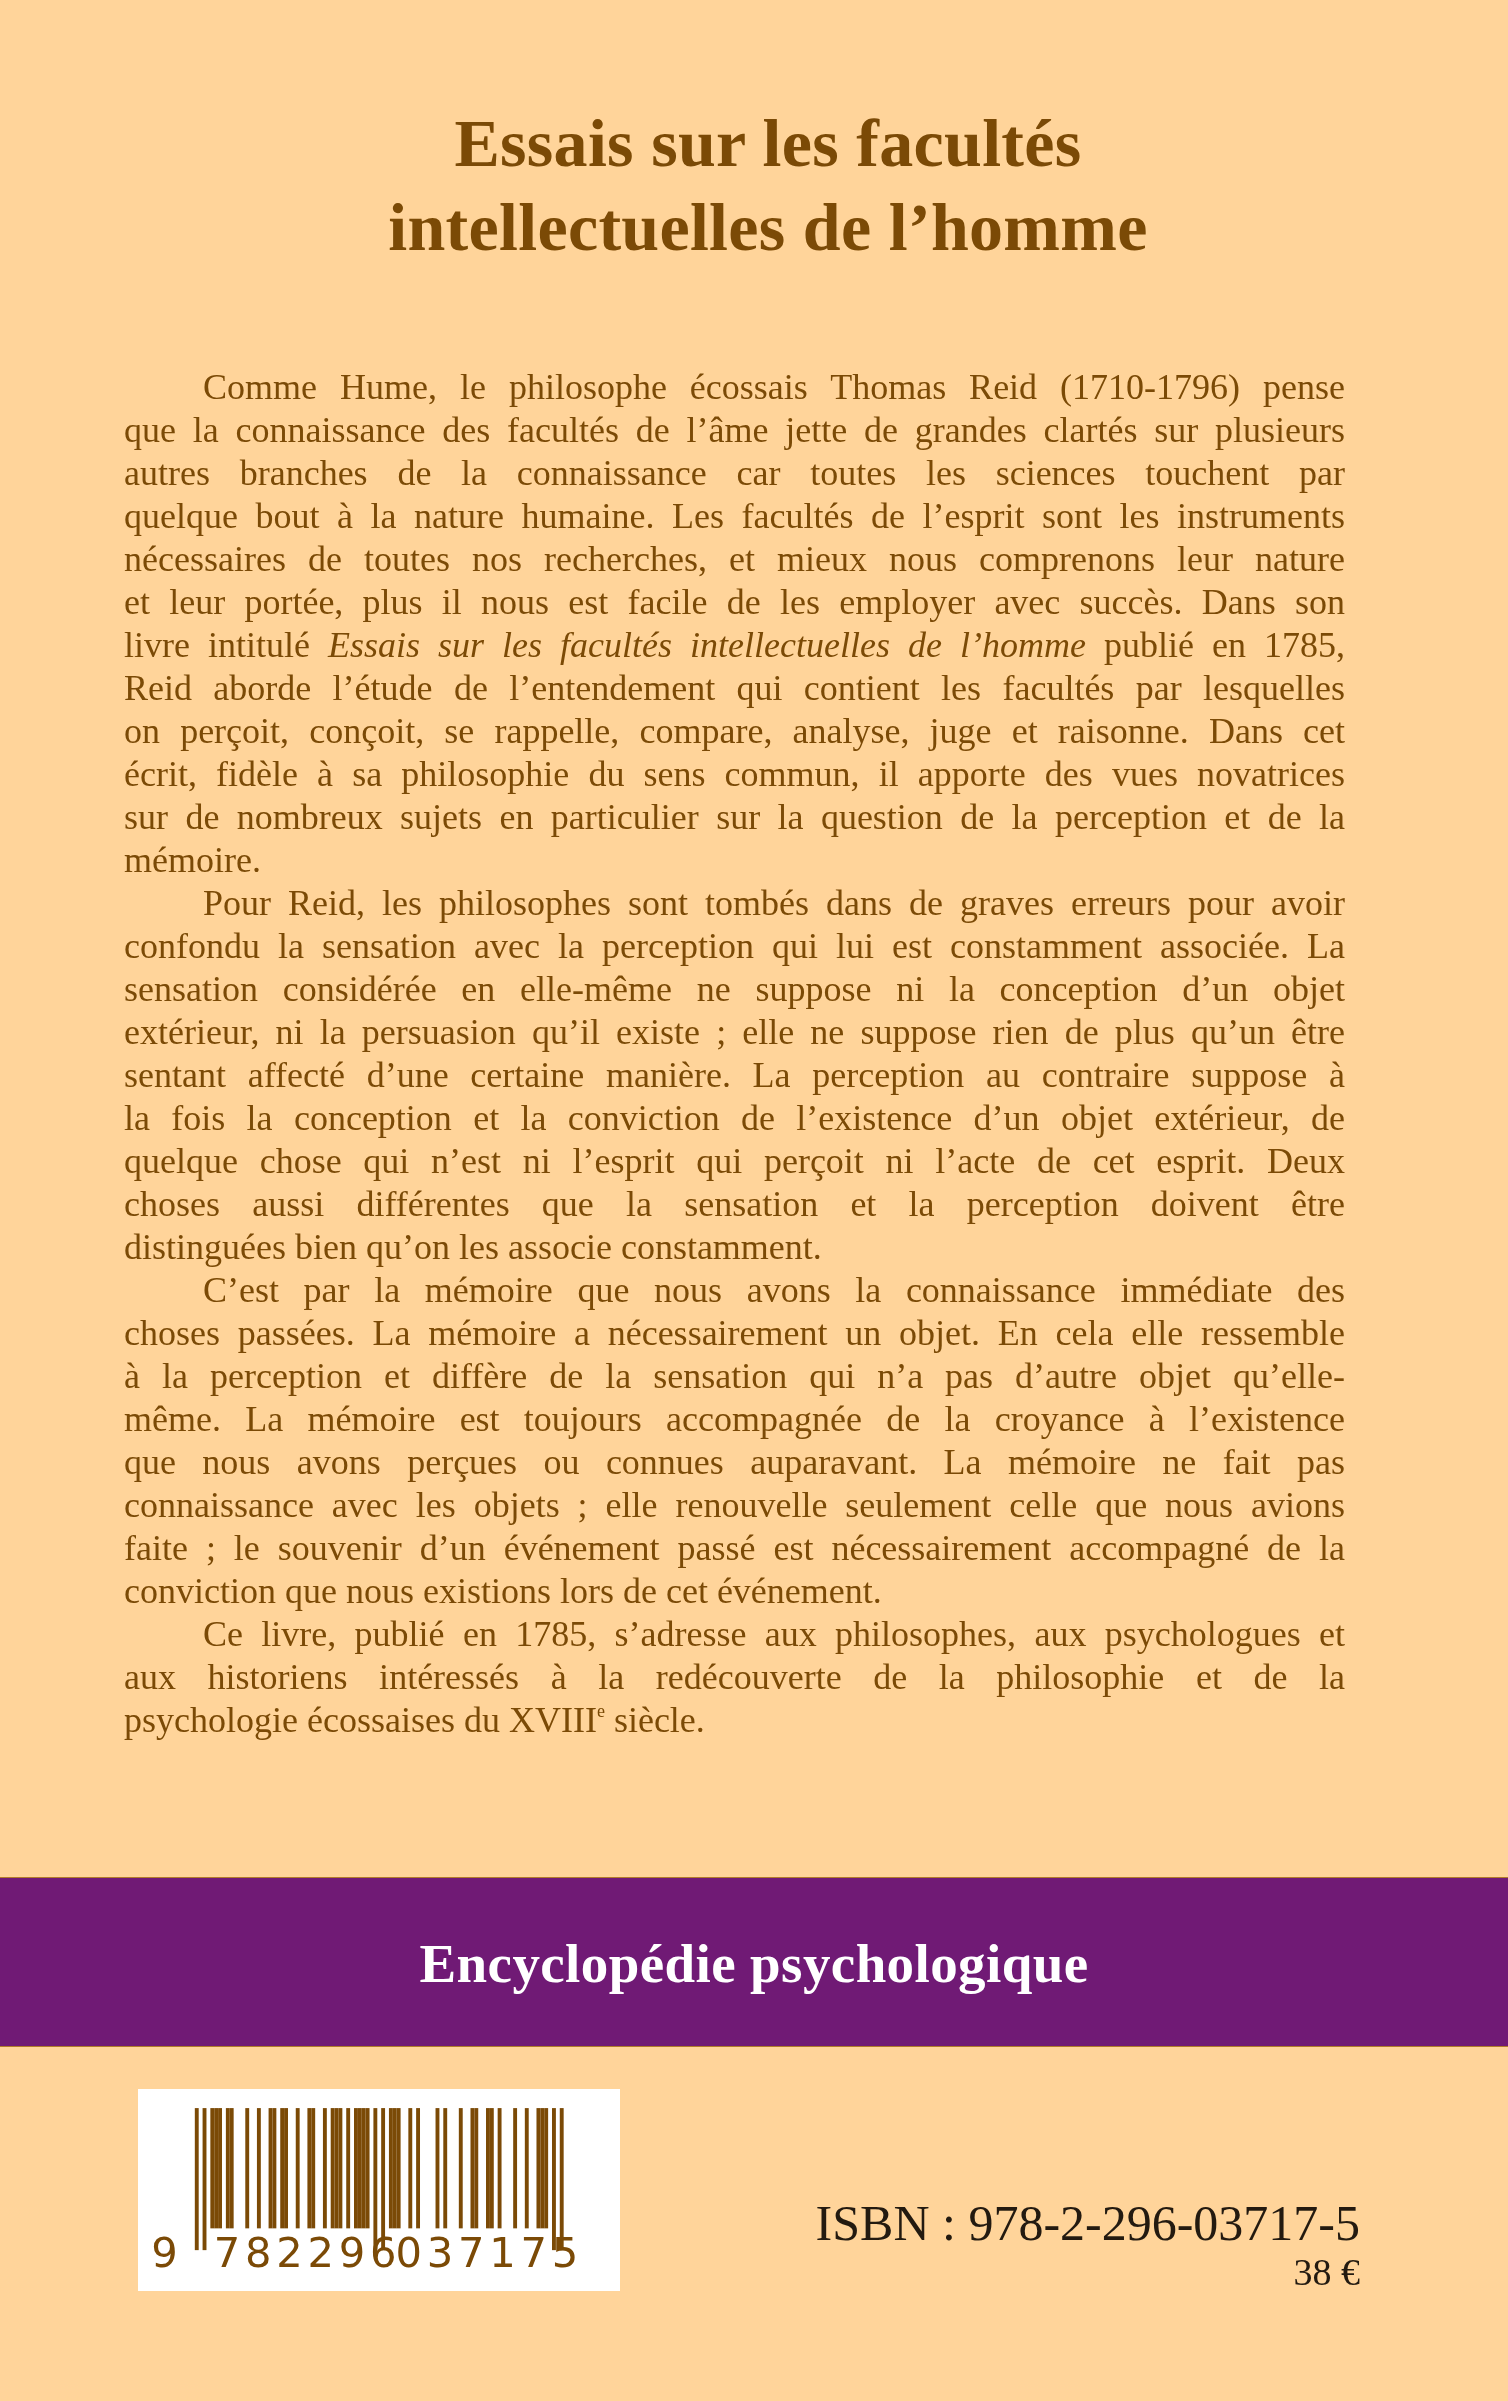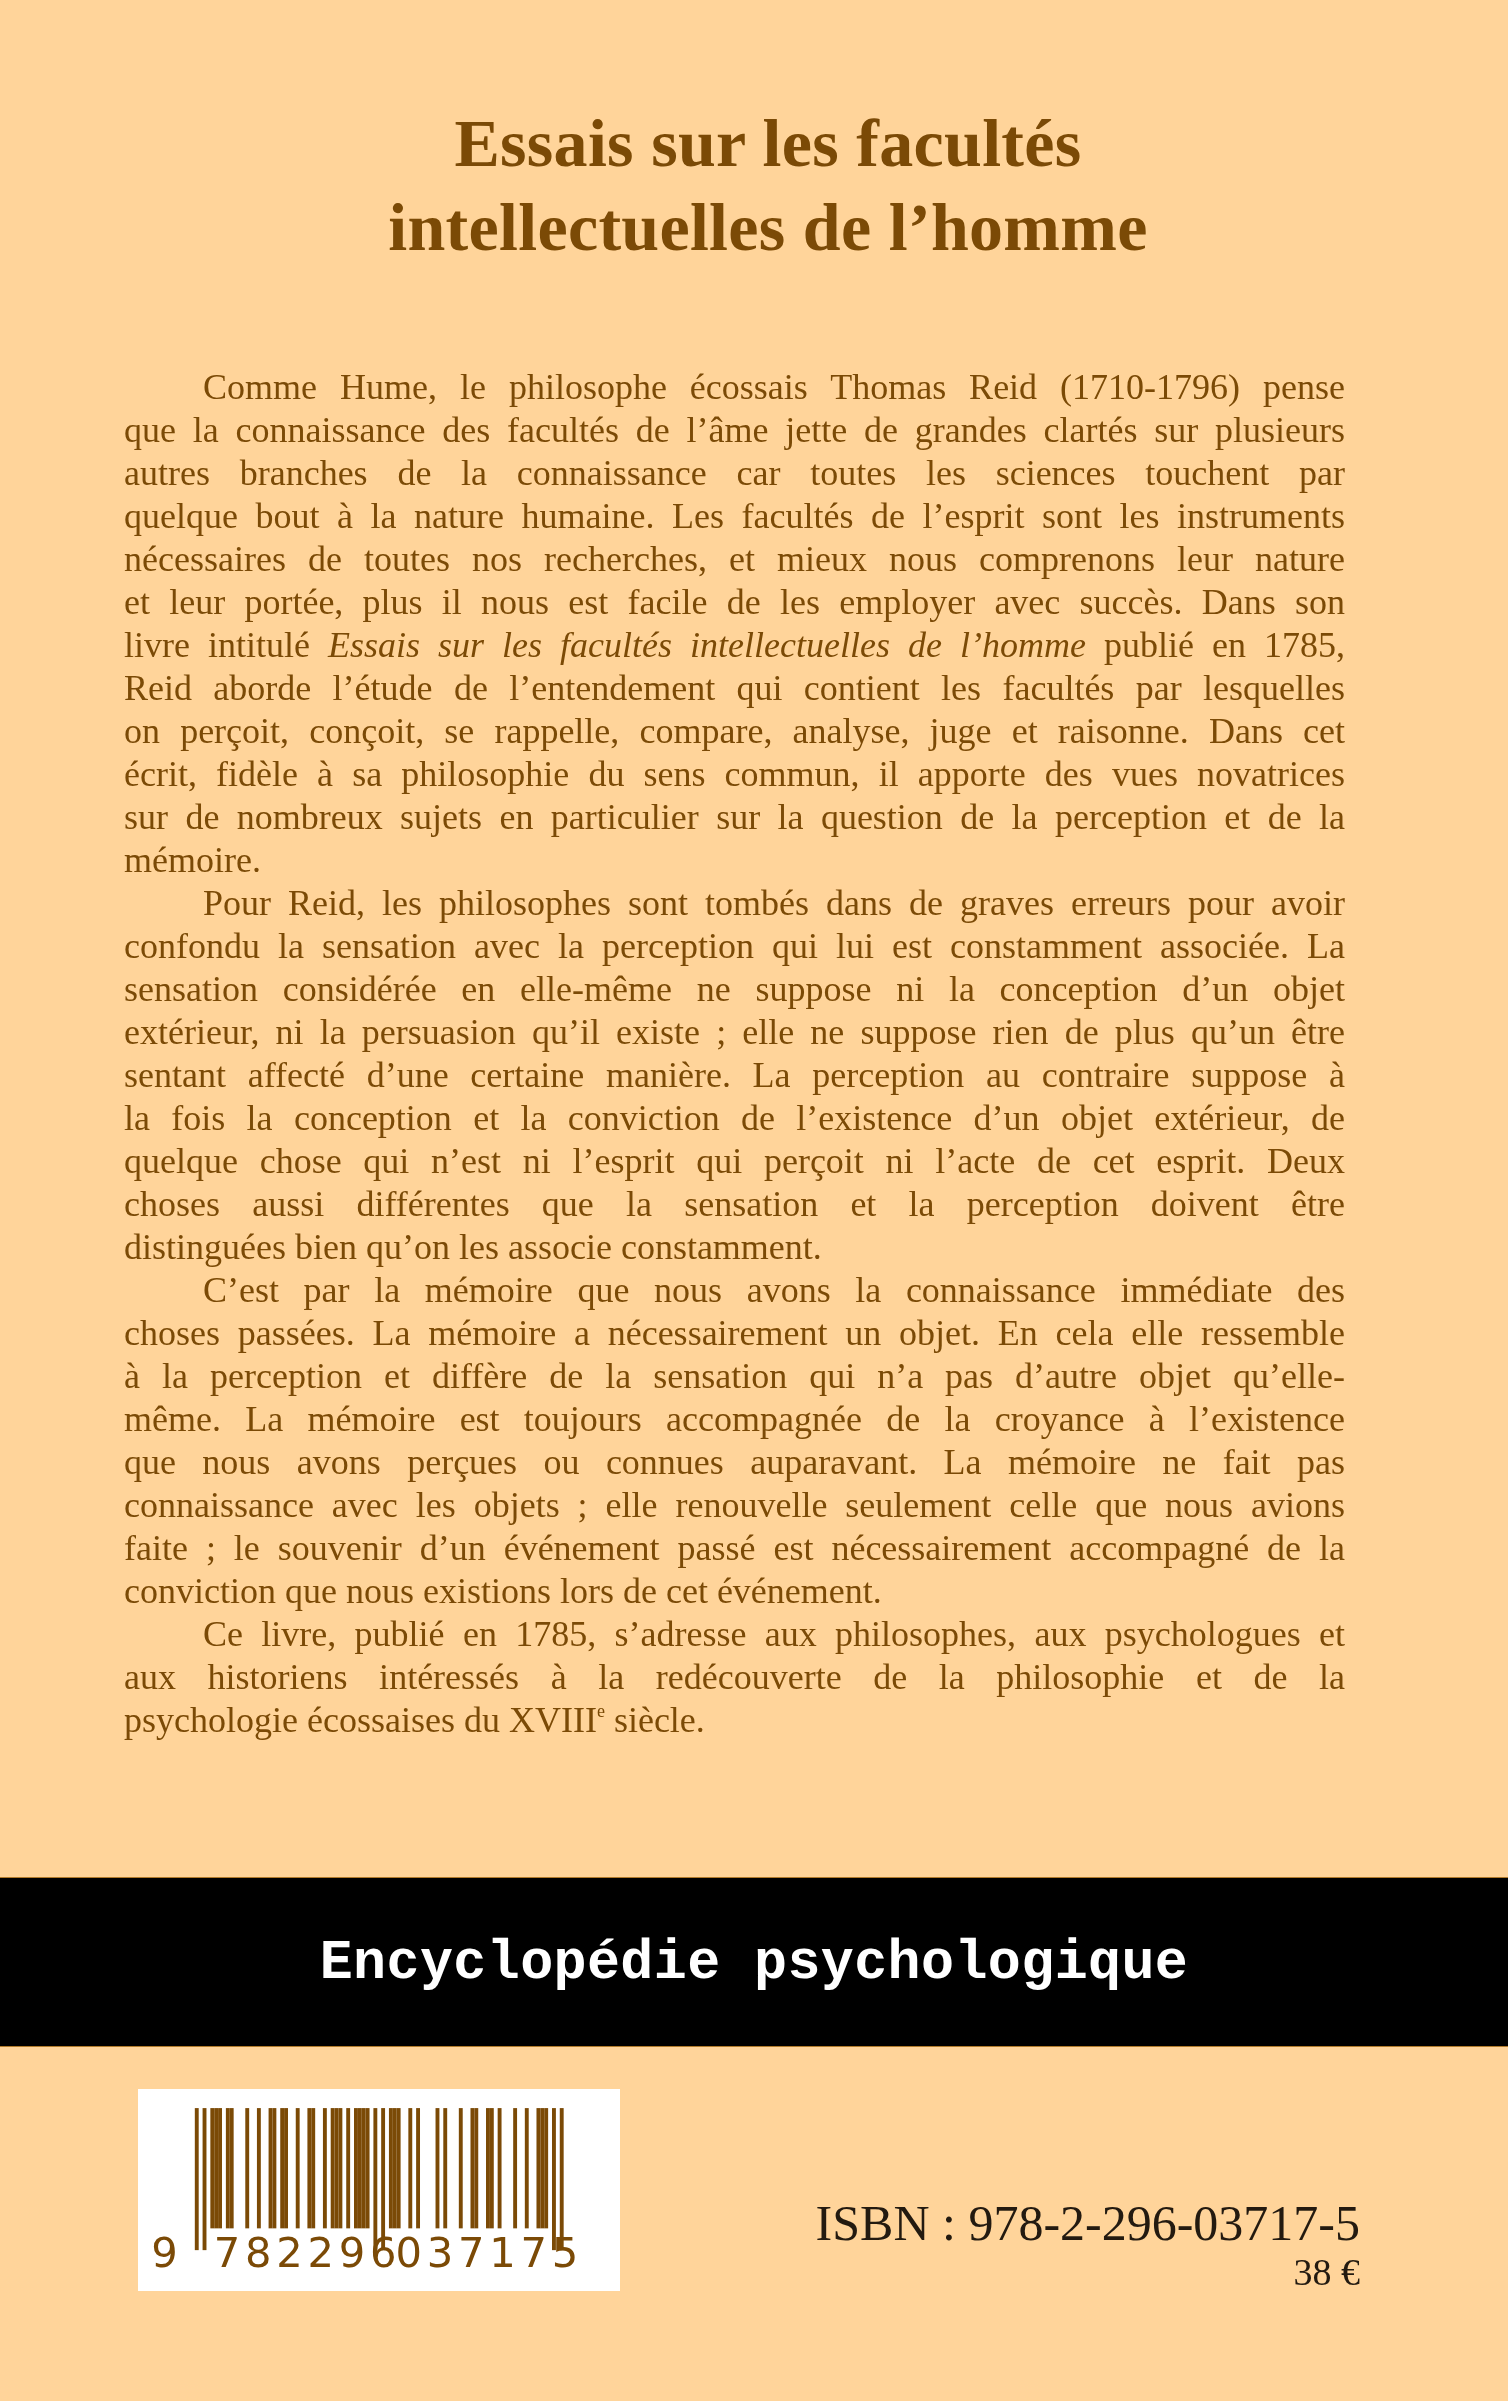--- a/index.html
+++ b/index.html
@@ -22,22 +22,22 @@
   .line {
     display: block; height: 43px; white-space: nowrap;
     text-align: justify; text-align-last: justify; overflow: visible;
   }
   .line.indent { padding-left: 79px; }
   .line.last { text-align-last: left; }
   .line i { font-style: italic; }
   sup.ord { font-size: 0.5em; vertical-align: 0.85em; line-height: 0; }
   .band {
     position: absolute; left: 0; top: 1877px; width: 1508px; height: 168px;
-    background: #000000; border-top: 0.9px solid #b07a2a; border-bottom: 0.9px solid #b07a2a;
-    display: flex; align-items: center; justify-content: center; font-family: Liberation Mono, monospace;
+    background: #701a75; border-top: 0.9px solid #b07a2a; border-bottom: 0.9px solid #b07a2a;
+    display: flex; align-items: center; justify-content: center;
   }
   .band span {
     color: #ffffff; font-weight: bold; font-size: 55px; letter-spacing: 0.4px;
     margin-top: 3.8px;
   }
   .barcode-box {
     position: absolute; left: 138px; top: 2089px; width: 482px; height: 202px;
     background: #ffffff;
   }
   .barcode-box svg { position: absolute; left: 0; top: 0; }

